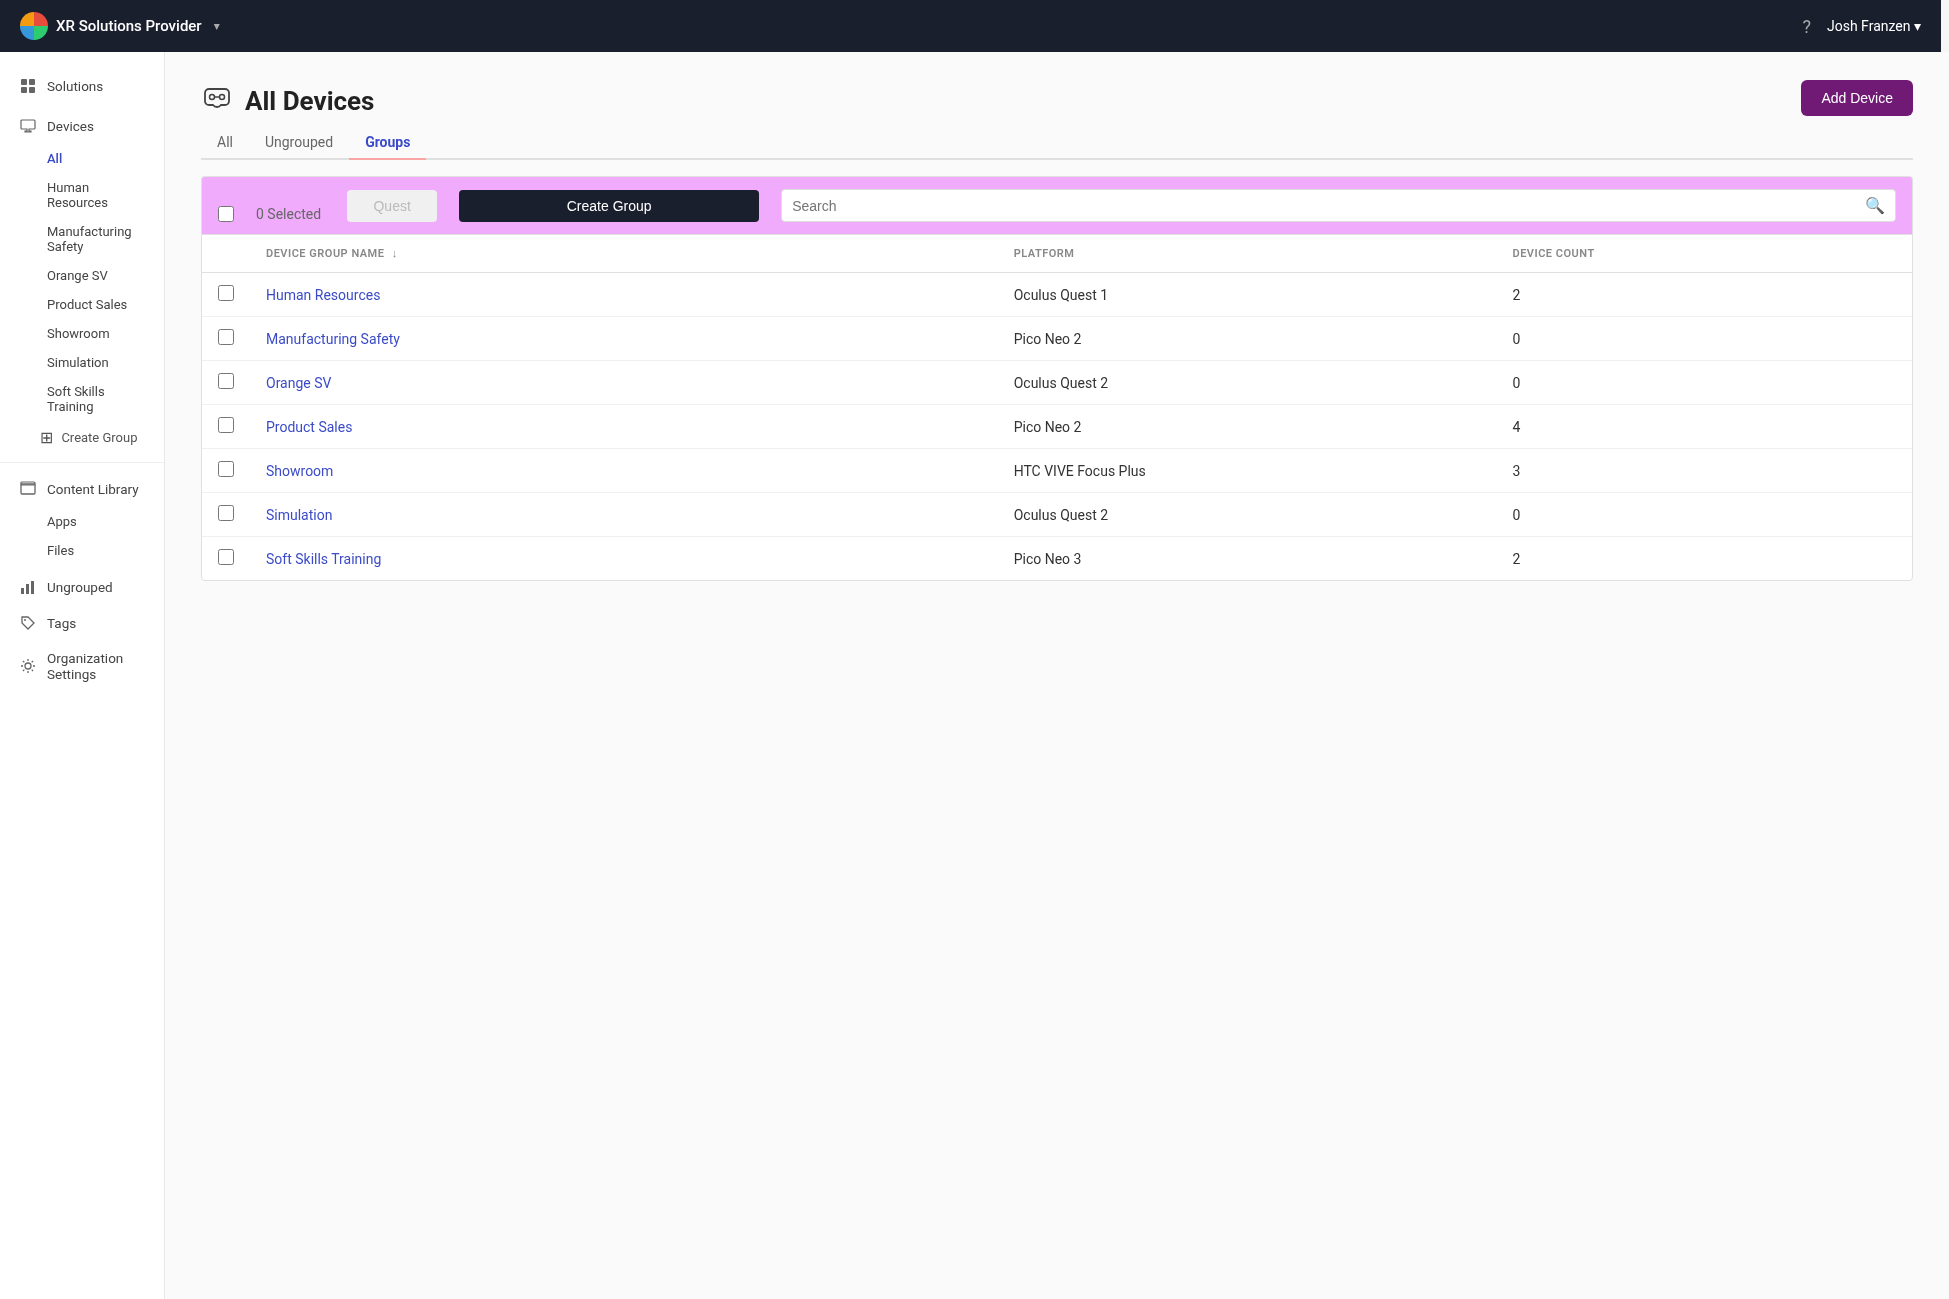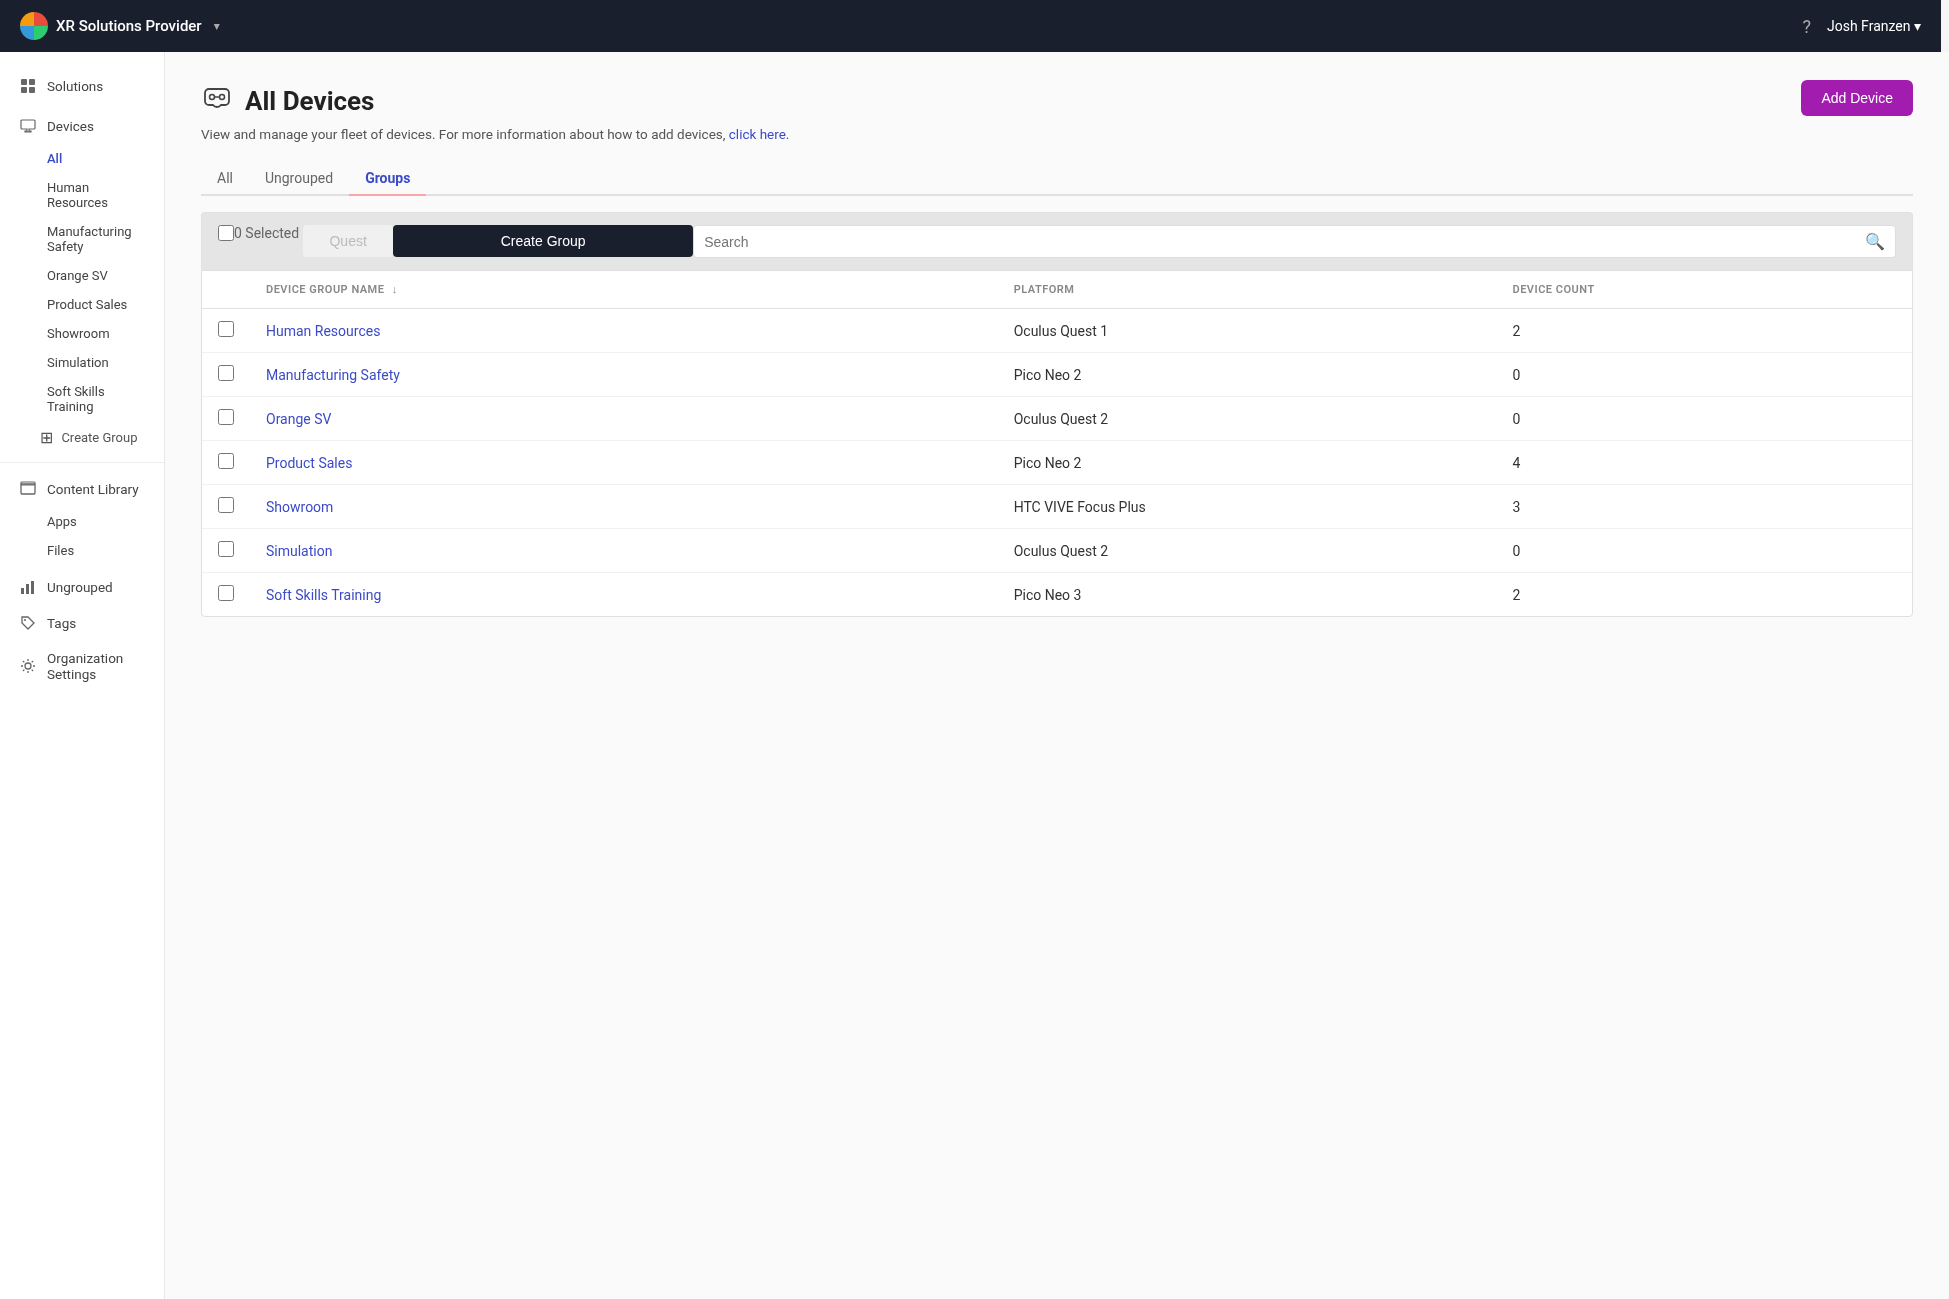--- a/index.html
+++ b/index.html
@@ -68,21 +68,21 @@
     .sidebar-divider { height: 1px; background: #eee; margin: 8px 0; }
 
     
     .main { flex: 1; padding: 28px 36px; background: #fafafa; }
 
     .page-header { display: flex; align-items: flex-end; justify-content: space-between; margin-bottom: 10px; }
     .page-title-row { display: flex; align-items: center; gap: 12px; }
     .page-title { font-size: 26px; font-weight: 700; color: #222; }
     .vr-icon { font-size: 24px; color: #555; }
     .add-device-btn {
-      background: #a21caf;
+      background: #701a75;
       color: #fff;
       border: none;
       padding: 10px 20px;
       border-radius: 6px;
       font-size: 14px;
       font-weight: 500;
       cursor: pointer;
     }
 
     .page-subtitle { font-size: 13.5px; color: #555; margin-bottom: 20px; }
@@ -94,21 +94,21 @@
       padding: 8px 16px;
       font-size: 14px;
       cursor: pointer;
       color: #666;
       border-bottom: 2px solid transparent;
       margin-bottom: -2px;
     }
     .tab.active { color: #3b4bc8; border-bottom: 2px solid #fca5a5; font-weight: 700; }
 
     
-    .toolbar { display: flex; align-items: flex-start; gap: 0; margin-bottom: 0; padding: 12px 16px; background: #e5e5e5; border: 1px solid #e0e0e0; border-bottom: none; border-radius: 4px 4px 0 0; }
+    .toolbar { display: flex; align-items: flex-end; gap: 22px; margin-bottom: 0; padding: 12px 16px; background: #f0abfc; border: 1px solid #e0e0e0; border-bottom: none; border-radius: 4px 4px 0 0; }
     .toolbar-checkbox { width: 16px; height: 16px; cursor: pointer; flex-shrink: 0; }
     .selected-label { font-size: 14px; color: #666; margin-right: 4px; }
     .delete-btn {
       background: #f0f0f0;
       color: #bbb;
       border: none;
       padding: 8px 24px;
       border-radius: 4px;
       font-size: 14px;
       cursor: not-allowed;
@@ -297,24 +297,20 @@
               <circle cx="11" cy="10" r="2.5" stroke="#444" stroke-width="1.5" fill="none"></circle>
               <circle cx="21" cy="10" r="2.5" stroke="#444" stroke-width="1.5" fill="none"></circle>
               <path d="M13.5 10H18.5" stroke="#444" stroke-width="1.5"></path>
             </svg>
         </span>
         <h1 class="page-title">All Devices</h1>
       </div>
       <button class="add-device-btn">Add Device</button>
     </div>
 
-    <p class="page-subtitle">
-      <span>View and manage your fleet of devices. For more information about how to add devices,</span>
-      <a href="#">click here.</a>
-    </p>
 
     <div class="tabs">
       <div class="tab">
         <span>All</span>
       </div>
       <div class="tab">
         <span>Ungrouped</span>
       </div>
       <div class="tab active">
         <span>Groups</span>

